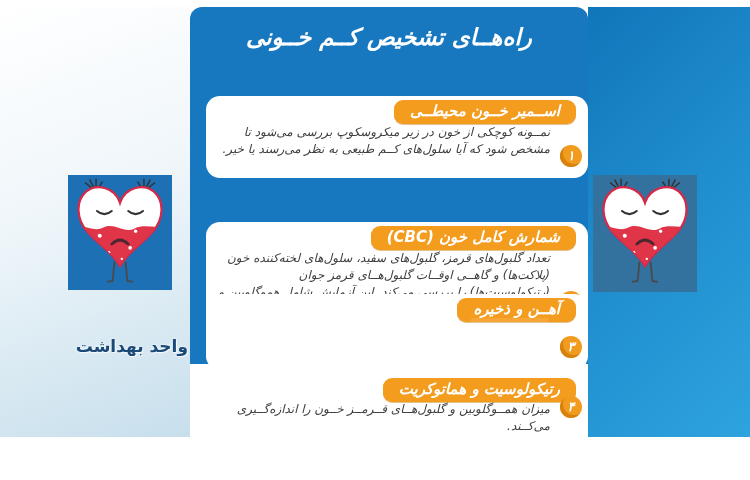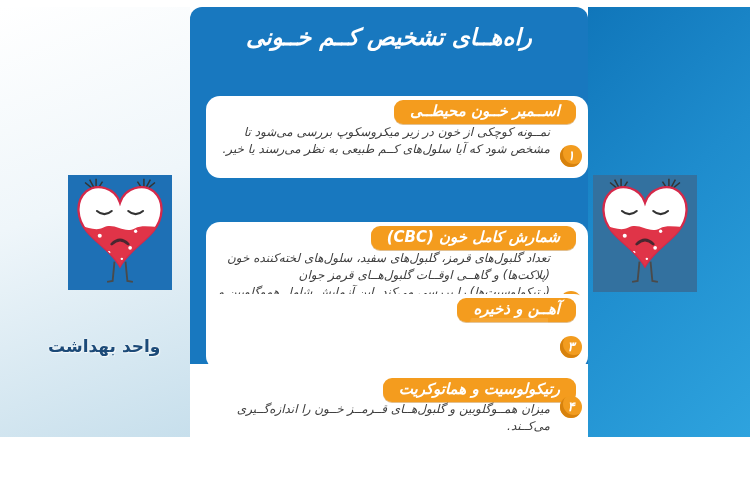--- a/index.html
+++ b/index.html
@@ -47,21 +47,21 @@
   .card-2 .num { bottom:9px;  }
   .card-3 .num { bottom:12px; }
   .card-4 .num { bottom:6px;  }
 
   
   .mascot { position:absolute; display:flex; align-items:flex-start; justify-content:center; }
   .mascot-left  { left:68px;  top:175px; width:104px; height:115px; background:#1e70b5; }
   .mascot-right { left:593px; top:175px; width:104px; height:117px; background:#33719f; }
   .mascot svg { width:92px; height:112px; margin-top:3px; }
 
-  .unit-label { position:absolute; left:48px; top:336px; width:140px; text-align:left;
+  .unit-label { position:absolute; left:48px; top:336px; width:140px; text-align:right;
                 direction:rtl; color:#1c4a78; font-weight:bold; font-size:17px;
                 text-shadow:0 0 3px rgba(255,255,255,.9), 1px 1px 0 rgba(255,255,255,.6); }
 </style>
 </head>
 <body>
 
 <div class="stage">
 
   <div class="left-bg"></div>
   <div class="right-bg"></div>

